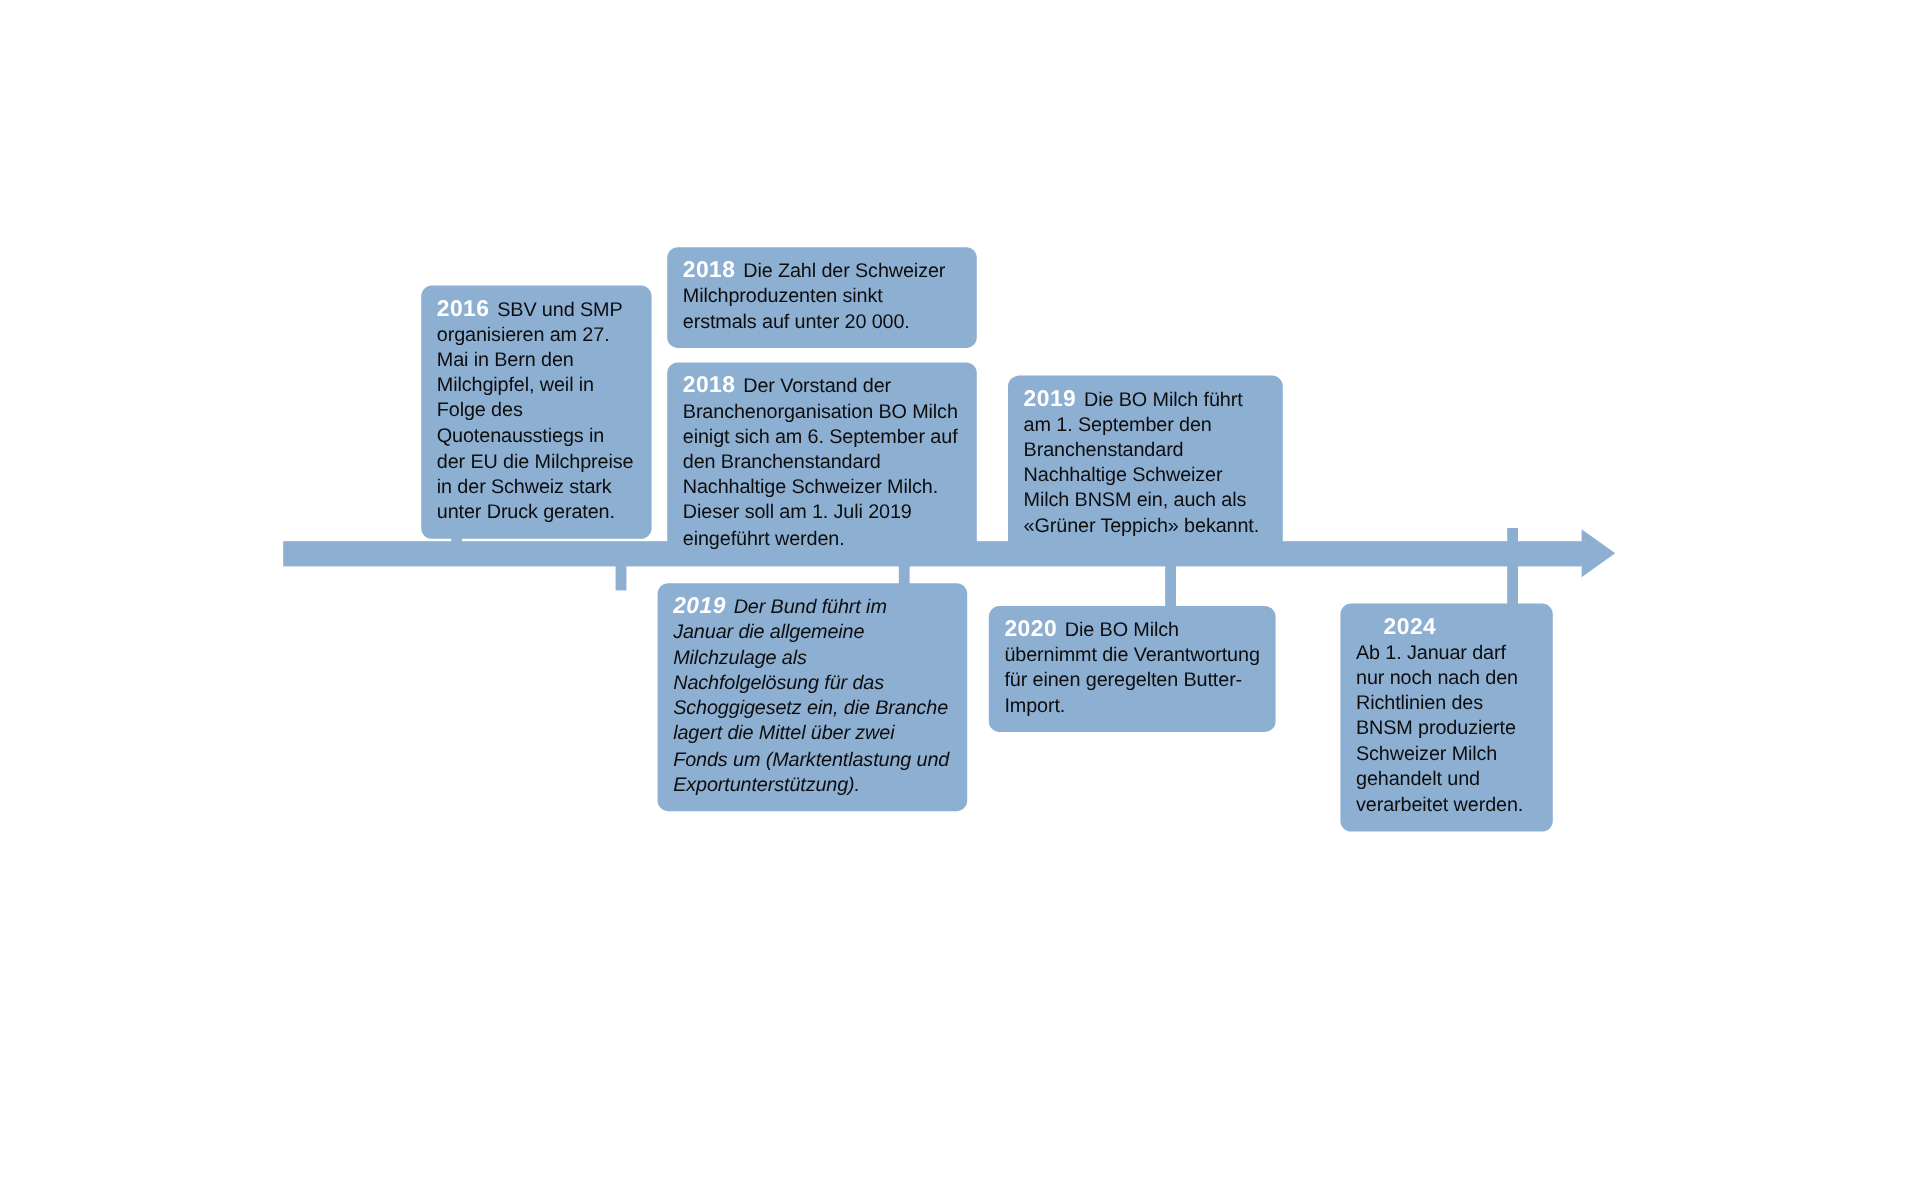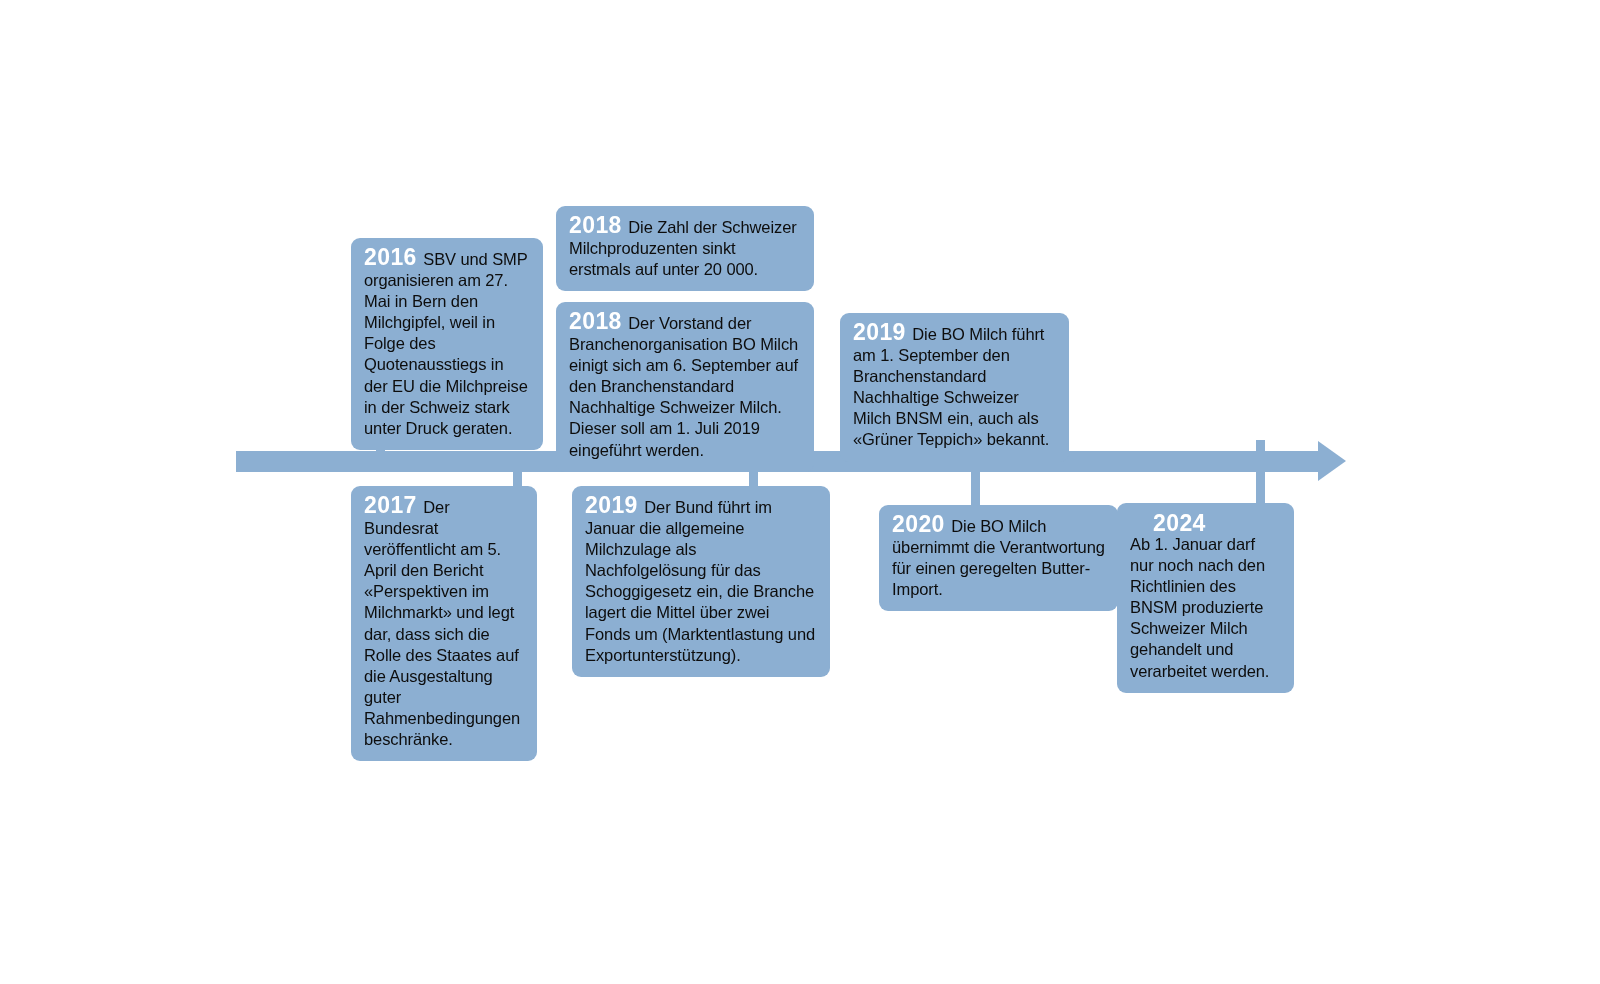--- a/index.html
+++ b/index.html
@@ -52,21 +52,21 @@
     padding: 9px 13px 11px 13px;
     color: #0d0d0d;
     font-family: "Liberation Sans", sans-serif;
     font-size: 16.5px;
     line-height: 21.1px;
     letter-spacing: -0.1px;
   }
   .event-box .year {
     font-weight: bold;
     color: #ffffff;
-    font-size: 23px;
+    font-size: 19px;
     letter-spacing: 0.4px;
     margin-right: 2px;
   }
   .event-box .year.block {
     display: block;
     line-height: 22px;
     margin-left: 23px;
   }
   .event-box .body {
     white-space: pre-line;
@@ -81,22 +81,22 @@
 
   
   #box-2016 { left: 351px;  top: 238px;  width: 192px; }
   #box-2018a{ left: 556px;  top: 206px;  width: 258px; }
   #box-2018b{ left: 556px;  top: 302px;  width: 258px; }
   #box-2019a{ left: 840px;  top: 313px;  width: 229px; }
   #box-2022 { left: 1108px; top: 296px;  width: 180px; }
 
   
   #box-2017 { left: 351px;  top: 486px;  width: 186px; }
-  #box-2019b{ left: 572px;  top: 486px;  width: 258px; }
-  #box-2020 { left: 879px;  top: 505px;  width: 239px; }
+  #box-2019b{ left: 548px;  top: 486px;  width: 258px; font-style: italic; }
+  #box-2020 { left: 824px;  top: 505px;  width: 239px; }
   #box-2024 { left: 1117px; top: 503px;  width: 177px; }
 
   
   #stem-2016  { left: 376px;  top: 440px;  height: 14px; }
   #stem-2018  { left: 577px;  top: 440px;  height: 14px; }
   #stem-2019a { left: 862px;  top: 440px;  height: 14px; }
   #stem-2022  { left: 1256px; top: 440px;  height: 14px; }
 
   #stem-2017  { left: 513px;  top: 468px;  height: 24px; }
   #stem-2019b { left: 749px;  top: 468px;  height: 24px; }
@@ -131,23 +131,20 @@
 
   <div class="event-box" id="box-2018b">
     <span class="year">2018</span><span class="body"> Der Vorstand der Branchenorganisation BO Milch einigt sich am 6. September auf den Branchenstandard Nachhaltige Schweizer Milch. Dieser soll am 1. Juli 2019 eingeführt werden.</span>
   </div>
 
   <div class="event-box" id="box-2019a">
     <span class="year">2019</span><span class="body"> Die BO Milch führt am 1. September den Branchenstandard Nachhaltige Schweizer Milch BNSM ein, auch als «Grüner Teppich» bekannt.</span>
   </div>
 
 
-  <div class="event-box" id="box-2017">
-    <span class="year">2017</span><span class="body"> Der Bundesrat veröffentlicht am 5. April den Bericht «Perspektiven im Milchmarkt» und legt dar, dass sich die Rolle des Staates auf die Ausgestaltung guter Rahmenbedingungen beschränke.</span>
-  </div>
 
   <div class="event-box" id="box-2019b">
     <span class="year">2019</span><span class="body"> Der Bund führt im Januar die allgemeine Milchzulage als Nachfolgelösung für das Schoggigesetz ein, die Branche lagert die Mittel über zwei Fonds um (Marktentlastung und Exportunterstützung).</span>
   </div>
 
   <div class="event-box" id="box-2020">
     <span class="year">2020</span><span class="body"> Die BO Milch übernimmt die Verantwortung für einen geregelten Butter-Import.</span>
   </div>
 
   <div class="event-box" id="box-2024">

